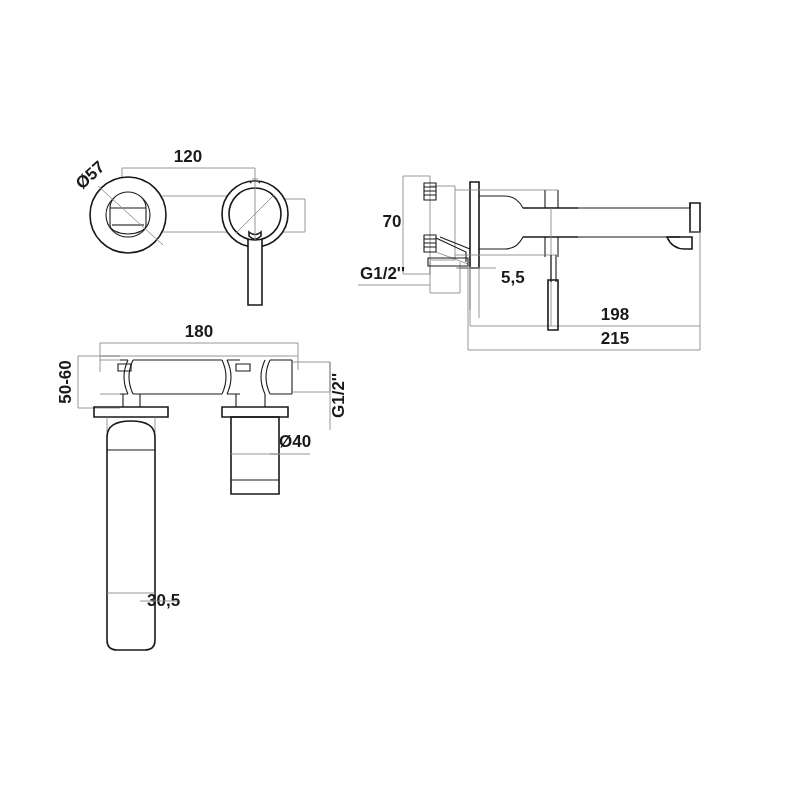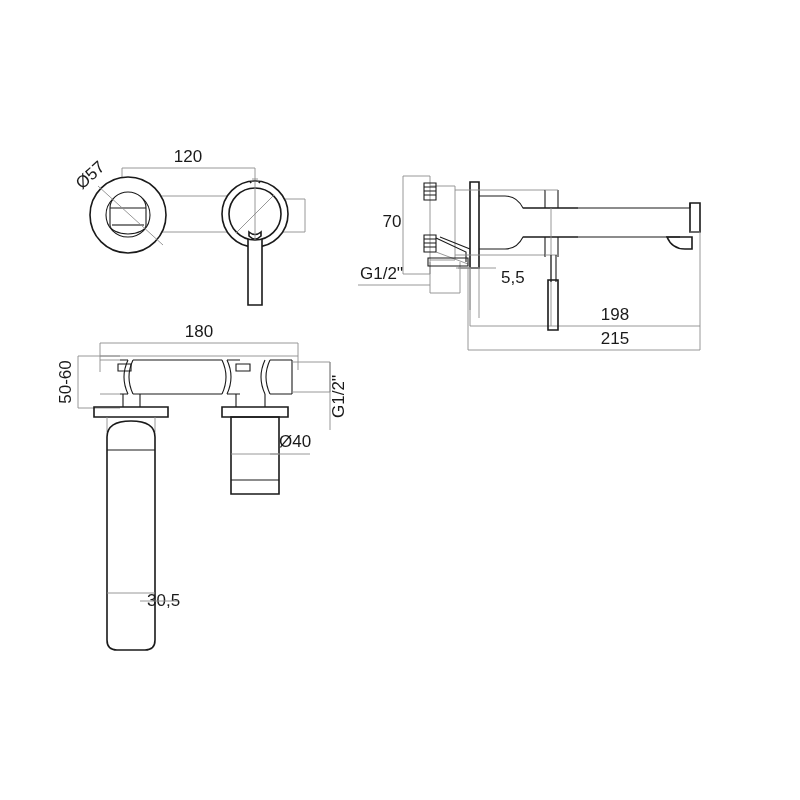--- a/index.html
+++ b/index.html
@@ -1,18 +1,18 @@
 <!DOCTYPE html>
 <html><head>
 <meta charset="utf-8">
 <style>
   html,body{margin:0;padding:0;background:#ffffff;}
   body{width:800px;height:800px;overflow:hidden;
        font-family:"Liberation Sans",sans-serif;}
-  #stage{position:relative;width:800px;height:568px;background:#b91c1c;}
+  #stage{position:relative;width:800px;height:568px;background:#b91c1c;font-weight:bold;}
   svg{display:block;}
   text{font-family:"Liberation Sans",sans-serif;fill:#1a1a1a;}
 </style>
 </head>
 <body>
 
 <div id="stage">
 <svg width="800" height="800" viewBox="0 0 800 800">
 
   <defs>

